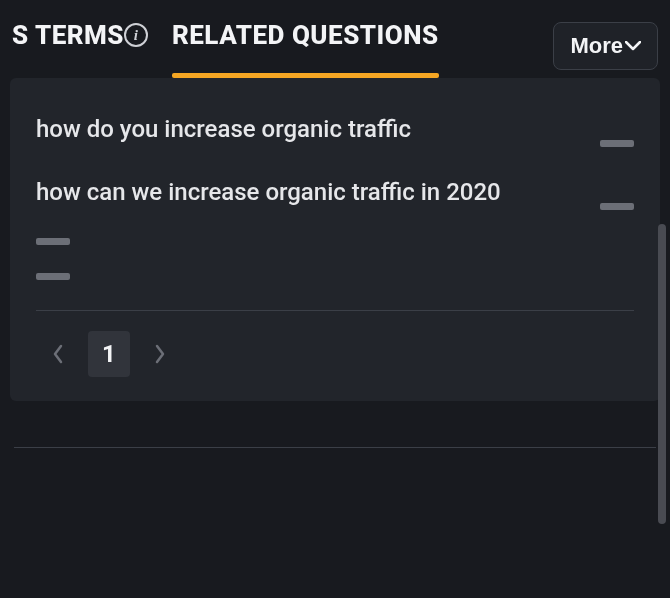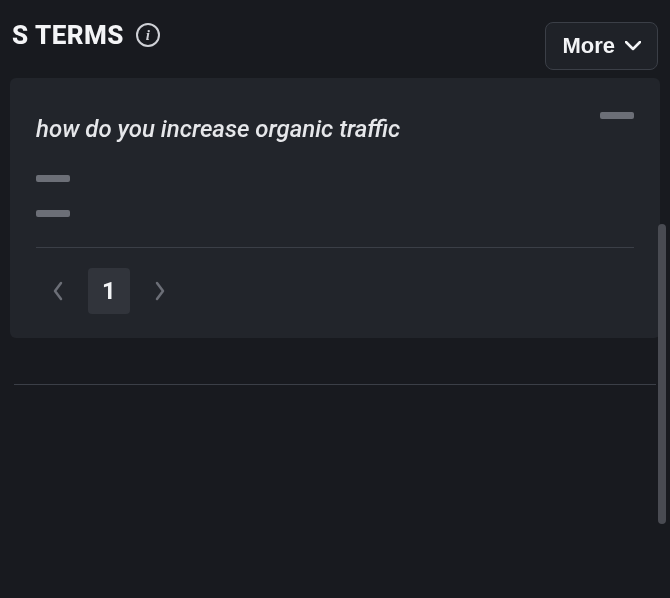--- a/index.html
+++ b/index.html
@@ -16,21 +16,20 @@
     display: flex;
     align-items: center;
     padding: 14px 12px 0 12px;
     gap: 24px;
     position: relative;
   }
 
   .tab {
     display: flex;
     align-items: center;
-    gap: 12px;
     padding: 6px 0 28px 0;
     font-weight: 800;
     font-size: 26px;
     letter-spacing: 0.5px;
     color: #f3f4f6;
     white-space: nowrap;
     cursor: pointer;
     position: relative;
   }
   .tab.terms { padding-left: 0; }
@@ -55,46 +54,45 @@
     font-weight: 700;
     font-size: 15px;
     color: #cfd1d6;
     line-height: 1;
   }
 
   .more-btn {
     margin-left: auto;
     display: flex;
     align-items: center;
-    gap: 10px;
+    gap: 2px;
     background: #1f2228;
     border: 1px solid #3b3f47;
     border-radius: 8px;
     padding: 10px 16px;
     font-size: 22px;
     font-weight: 600;
     color: #f3f4f6;
     cursor: pointer;
   }
   .more-btn svg { width: 16px; height: 10px; }
 
   .panel {
     margin: 0 10px;
     background: #22252b;
     border-radius: 6px;
     padding: 20px 26px 24px 26px;
   }
 
   .q-row {
     display: flex;
-    align-items: flex-start;
+    align-items: flex-end;
     justify-content: space-between;
     padding: 14px 0;
     gap: 24px;
-    font-style: italic;
   }
   .q-text {
     font-size: 24px;
     font-weight: 500;
     color: #e6e7ea;
     line-height: 1.45;
     max-width: 470px;
   }
   .dash {
     width: 34px;
@@ -155,35 +153,42 @@
   }
 </style>
 </head>
 <body>
 
 <div class="tabs-row">
   <div class="tab terms">
     <span>S TERMS</span>
     <span class="info-badge">i</span>
   </div>
+  <div class="tab active">
+    <span>RELATED QUESTIONS</span>
+  </div>
   <button class="more-btn">
     <span>More</span>
     <svg viewBox="0 0 16 10">
       <path d="M1 1 L8 8 L15 1" fill="none" stroke="#f3f4f6" stroke-width="2.5" stroke-linecap="round" stroke-linejoin="round"></path>
     </svg>
   </button>
 </div>
 
 <div class="panel">
 
   <div class="q-row">
     <div class="q-text">how do you increase organic traffic</div>
     <div class="dash"></div>
   </div>
 
+  <div class="q-row">
+    <div class="q-text">how can we increase organic traffic in 2020</div>
+    <div class="dash"></div>
+  </div>
 
   <div class="q-row">
     <div class="dash"></div>
   </div>
 
   <div class="q-row">
     <div class="dash"></div>
   </div>
 
   <div class="divider"></div>

